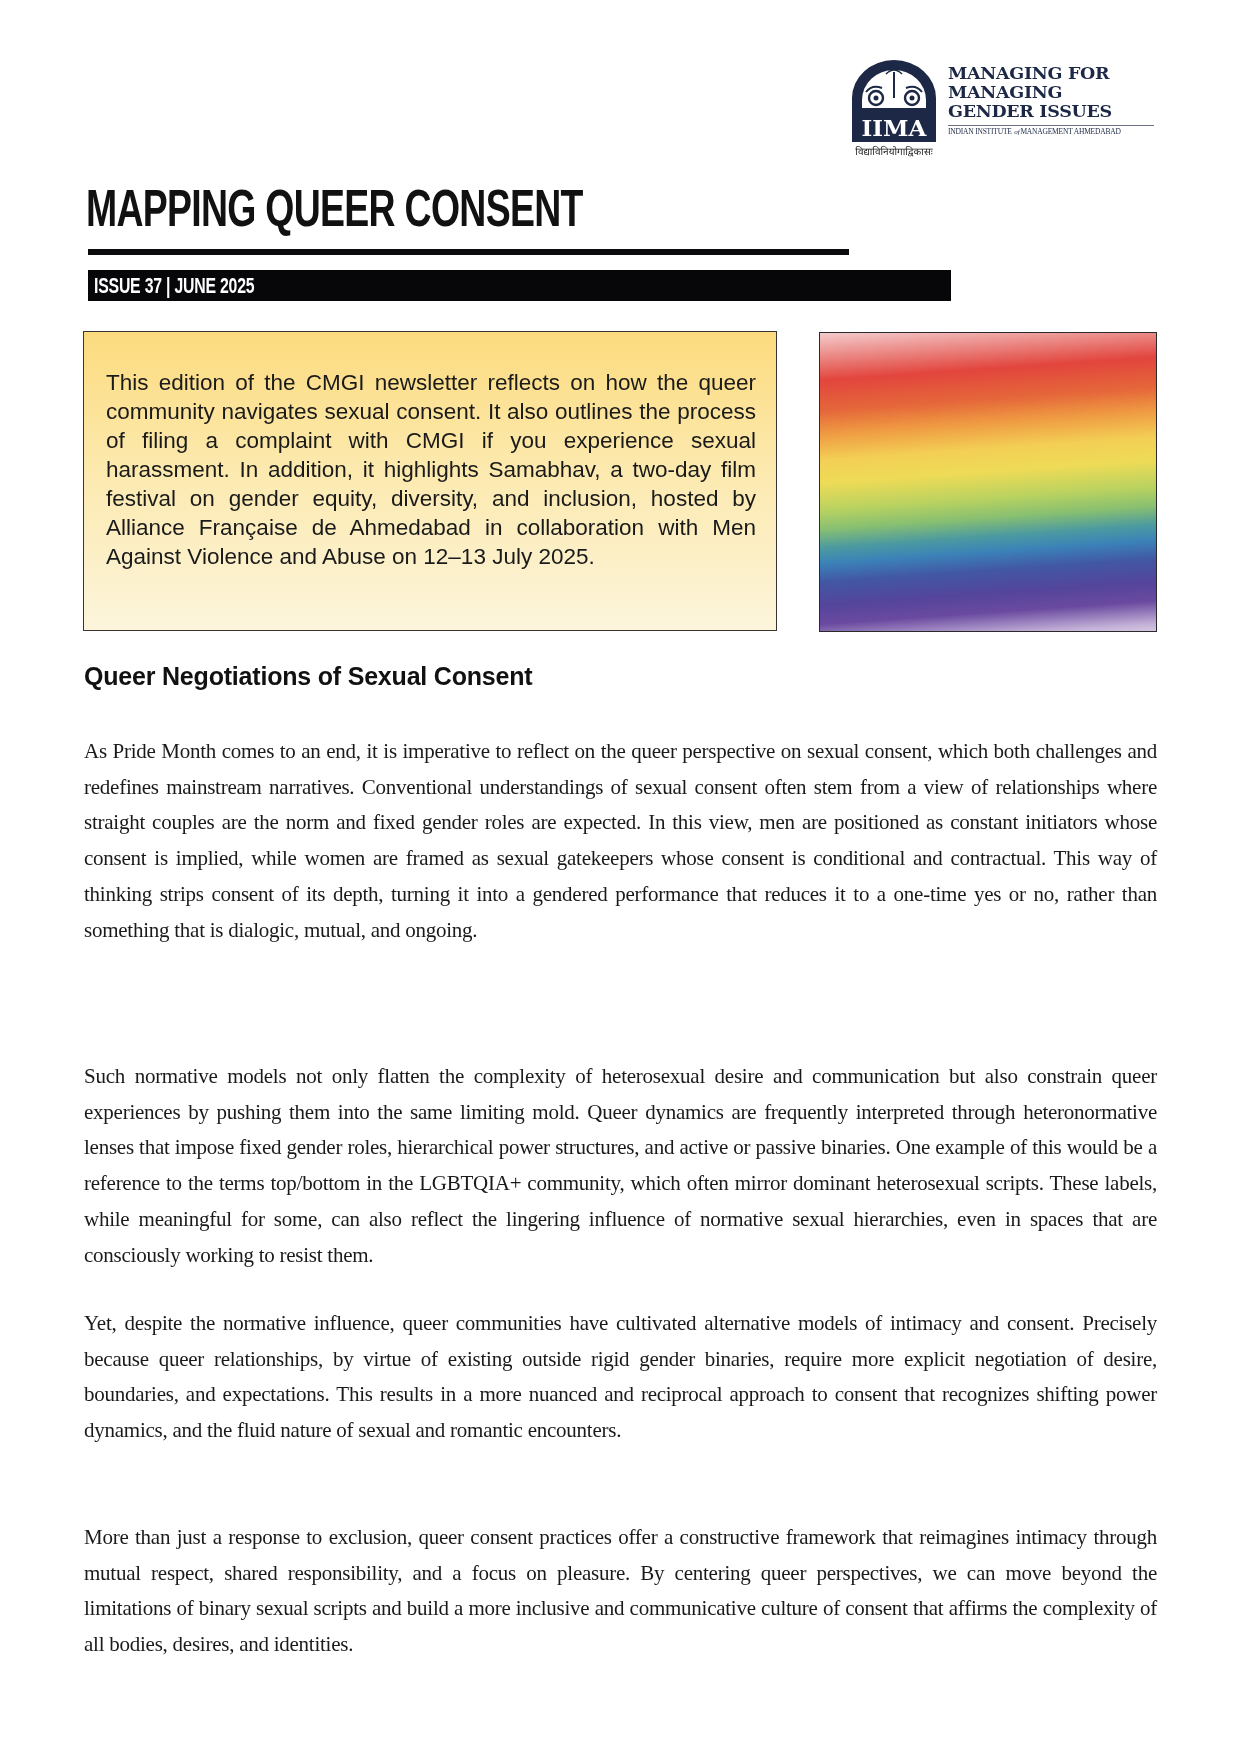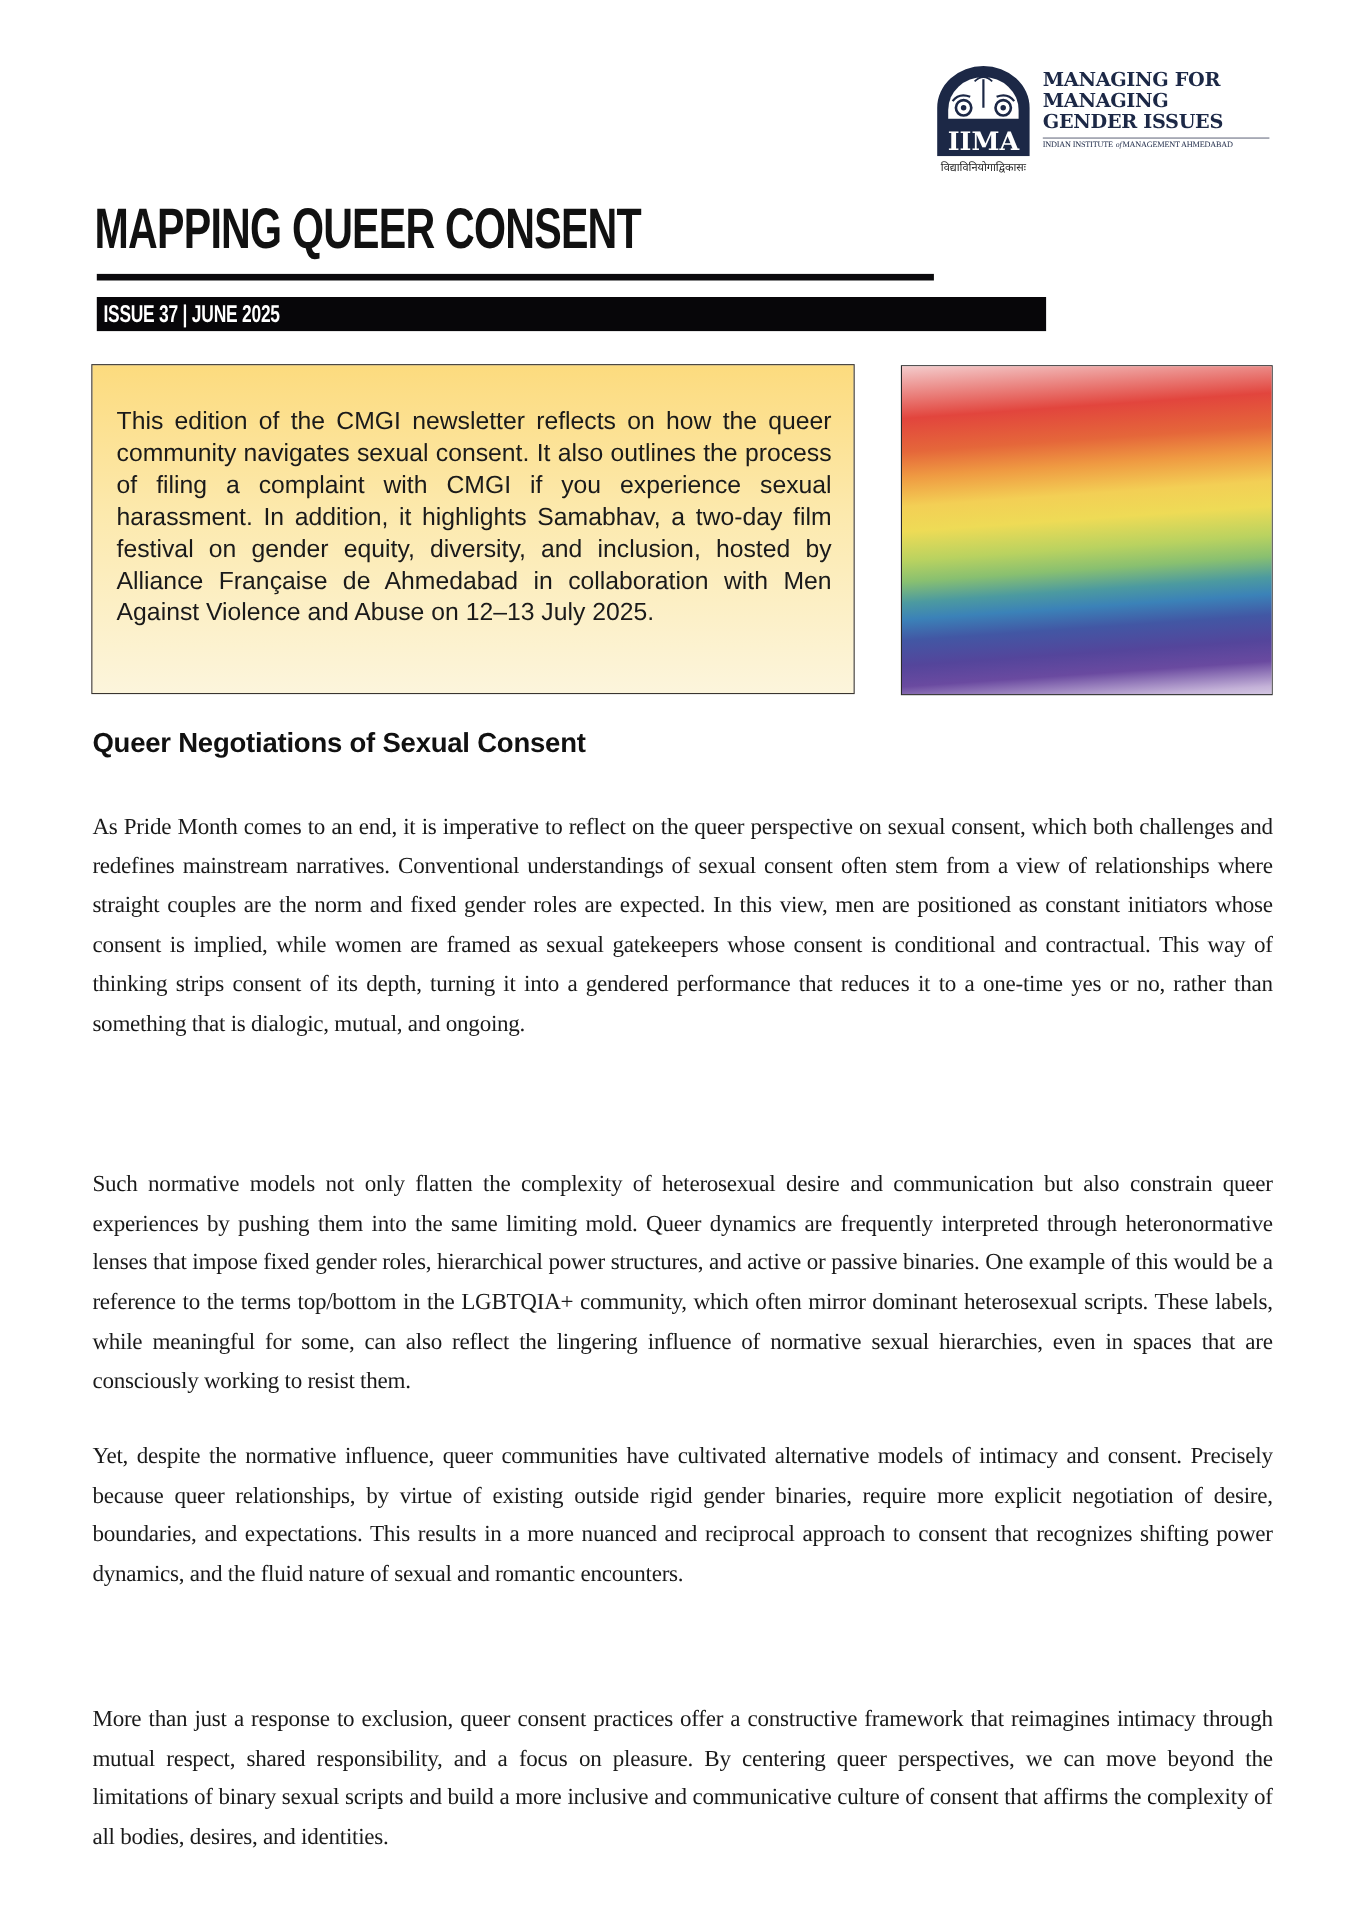--- a/index.html
+++ b/index.html
@@ -29,21 +29,21 @@
   .rainbow-inner { position: absolute; left: -30px; top: -40px; width: 400px; height: 380px; transform: rotate(-4deg);
     background: linear-gradient(to bottom,
       #ffffff 0%, #f3c6c6 8%, #e2453d 20%, #e5673a 28%, #ef9a42 34%, #f3cf55 41%, #eedb56 47%, #b9d260 54%, #89c070 59%, #4c9aa0 64%, #3b82b8 68%, #4257a4 73%, #54459b 79%, #6a4aa0 84%, #c4b2d8 90%, #f6f3f9 96%, #ffffff 100%); }
 
   
   .heading { position: absolute; left: 84px; top: 660px; margin: 0; font-family: "Liberation Sans", sans-serif; font-weight: bold; font-size: 25px; line-height: 32px; color: #111; letter-spacing: -0.2px; }
   .para { position: absolute; left: 84px; width: 1073px; margin: 0; font-family: Liberation Serif, serif; font-size: 21px; line-height: 35.7px; text-align: justify; color: #1a1a1a; letter-spacing: -0.25px; }
   .p1 { top: 734px; }
   .p2 { top: 1059px; }
   .p3 { top: 1306px; }
-  .p4 { top: 1520px; margin-top: 25px; }
+  .p4 { top: 1520px; }
 </style>
 </head>
 <body>
 
 <div class="logo">
   <svg class="logo-emblem" viewBox="0 0 96 84" xmlns="http://www.w3.org/2000/svg">
     <path d="M6 84 L6 40 A42 38 0 0 1 90 40 L90 84 Z" fill="#1c2846"></path>
     <path d="M16 50 L16 42 A32 30 0 0 1 80 42 L80 50 Z" fill="#ffffff"></path>
     <path d="M48 14 L48 40" stroke="#1c2846" stroke-width="2"></path>
     <path d="M40 16 Q48 8 56 16 M42 12 Q48 4 54 12" stroke="#1c2846" stroke-width="1.6" fill="none"></path>

